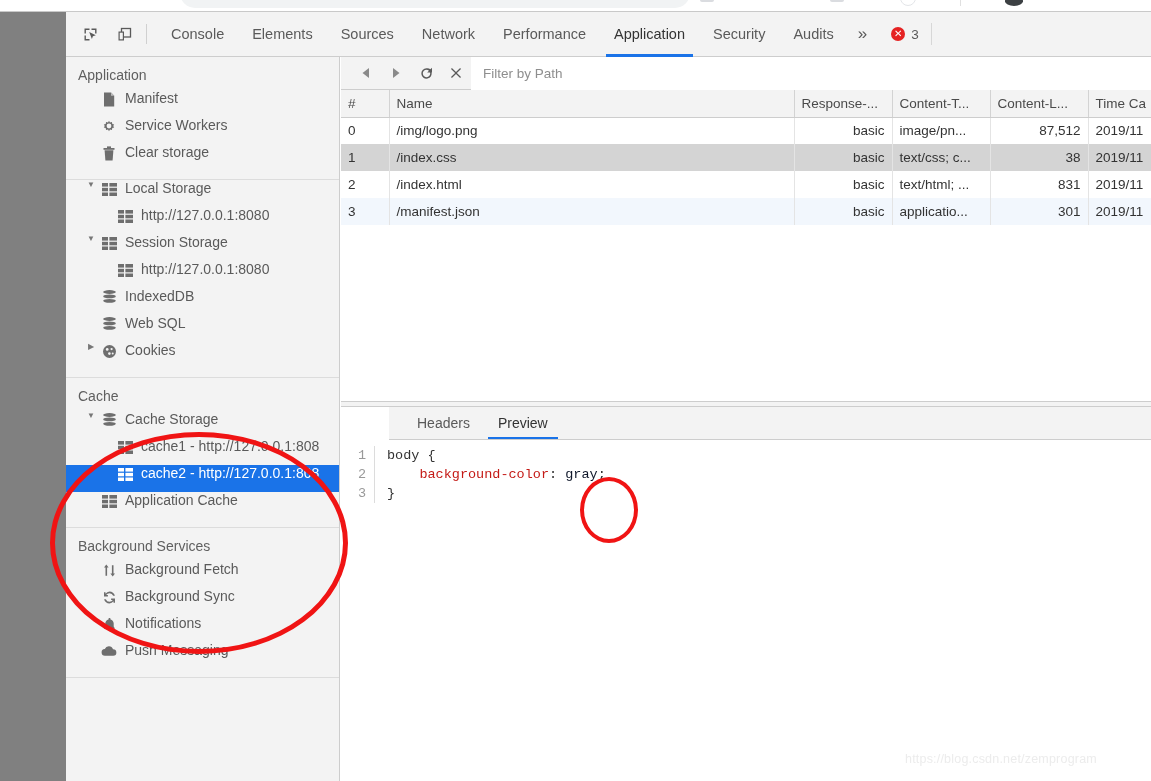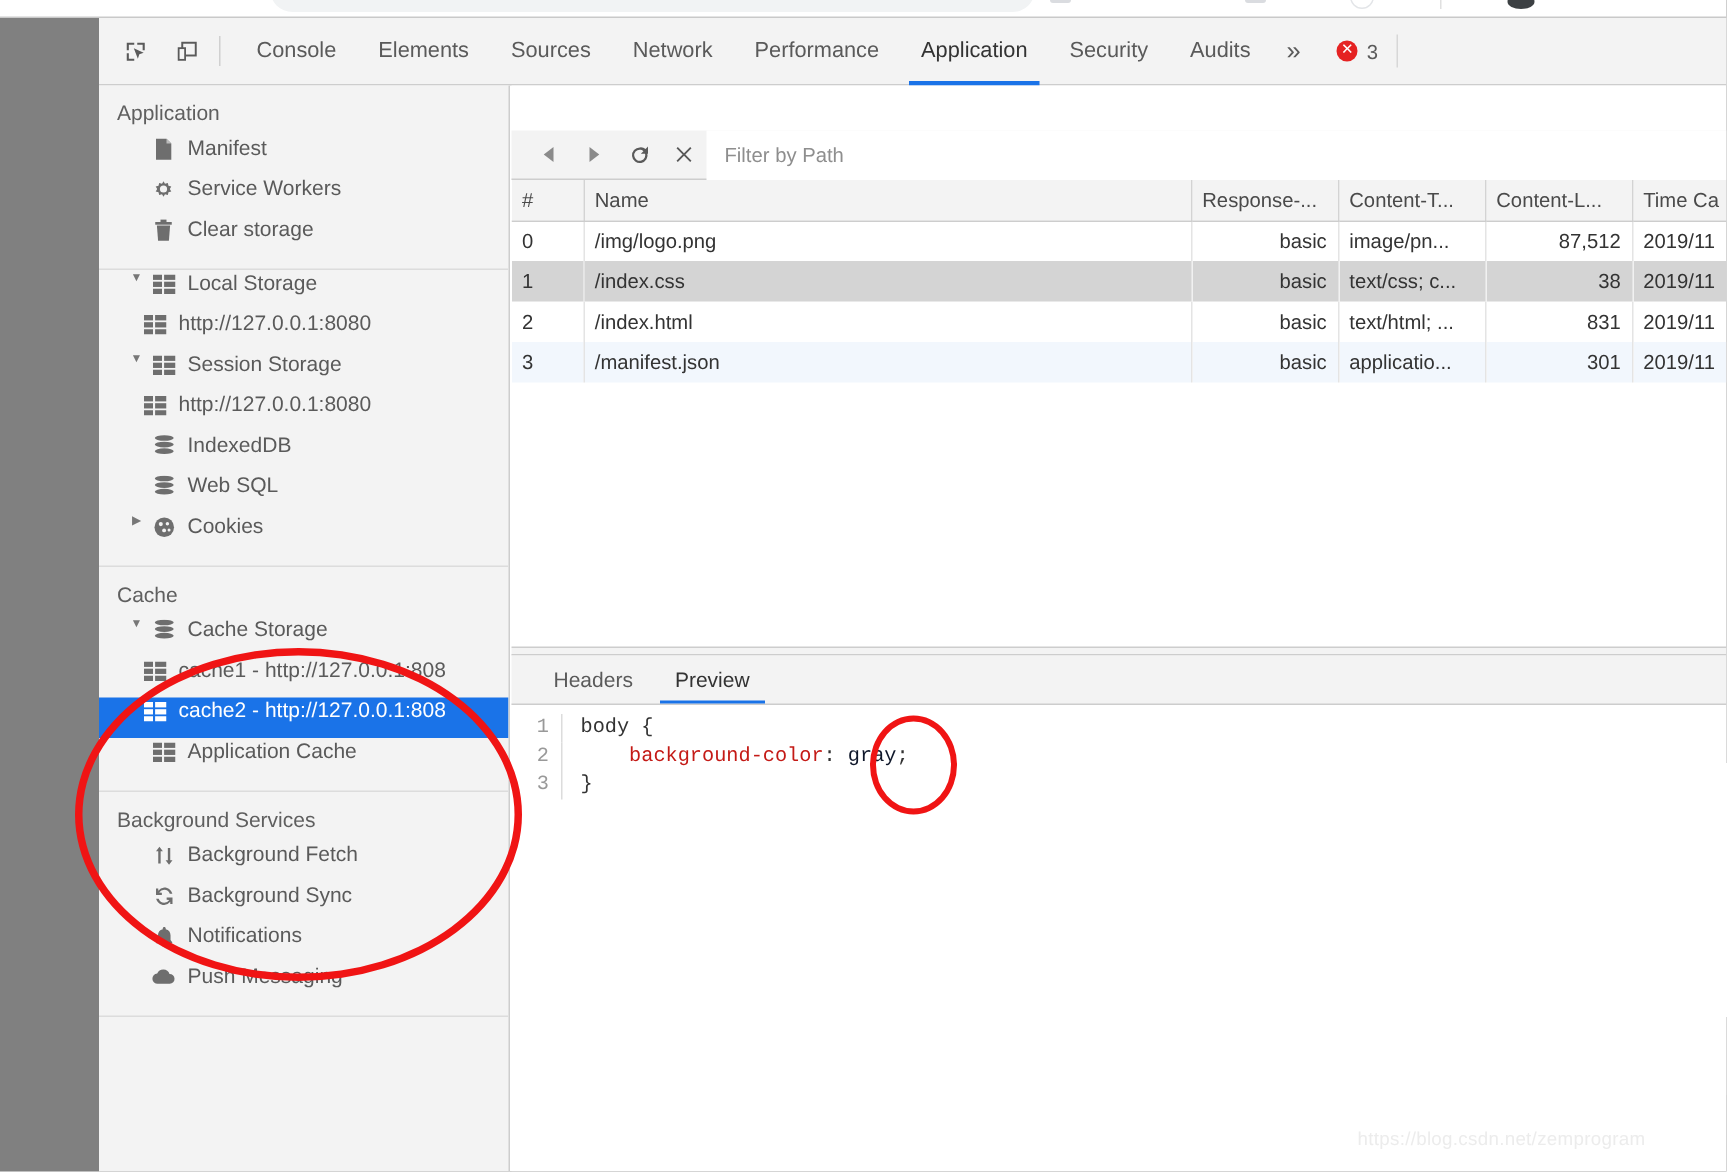--- a/index.html
+++ b/index.html
@@ -84,21 +84,21 @@
   .sec-title{
     padding:10px 0 7px 12px; font-size:14px; color:#5f5f5f;
   }
   .sec-div{ height:1px; background:#dcdcdc; margin:8px 0 0 0; }
   .s-item{
     display:flex; align-items:flex-start; height:27px;
     padding-left:18px; font-size:14px; color:#5a5a5a;
     cursor:pointer; white-space:nowrap; position:relative;
   }
   .s-item.indent1{ padding-left:34px; }
-  .s-item.indent2{ padding-left:28px; }
+  .s-item.indent2{ padding-left:50px; }
   .s-item .ico{
     width:18px; height:18px; margin-right:7px; flex:0 0 18px;
     display:flex; align-items:center; justify-content:center;
   }
   .s-item .tw{
     position:absolute; left:0; width:18px; text-align:center;
     font-size:8px; color:#777;
   }
   .s-item.indent1 .tw{ left:16px; }
   .s-item.selected{ background:#1a73e8; color:#ffffff; }
@@ -108,21 +108,21 @@
 
   
   #right{
     position:absolute; left:275px; top:45px; width:810px; height:724px;
     background:#ffffff;
   }
 
   
   #rt-toolbar{
     height:33px; background:#f3f3f3; border-bottom:1px solid #cdcdcd;
-    display:flex; align-items:center; padding-left:10px;margin-top:30px;
+    display:flex; align-items:center; padding-left:10px;
   }
   .rt-btn{
     width:30px;height:26px;display:flex;align-items:center;justify-content:center;
     cursor:pointer;
   }
   #filter-input{
     flex:1; height:33px; border:none; outline:none; background:#ffffff;
     padding-left:12px; font-size:13.5px; color:#5a5a5a;
     font-family:"Liberation Sans", sans-serif;
   }
@@ -147,21 +147,21 @@
   #tbl tbody tr{ cursor:pointer; }
 
   #tbl-wrap{ height:312px; overflow:hidden; border-bottom:1px solid #cdcdcd; }
 
   
   #splitter{ height:5px; background:#f3f3f3; border-bottom:1px solid #cdcdcd; }
 
   
   #btabs{
     height:33px; background:#f3f3f3; border-bottom:1px solid #cdcdcd;
-    display:flex; align-items:flex-end; padding-left:14px;
+    display:flex; align-items:flex-end; padding-left:14px;margin-left:48px;
   }
   .btab{
     height:33px; padding:0 14px; display:flex; align-items:center;
     font-size:14px; color:#5a5a5a; cursor:pointer; position:relative;
   }
   .btab.active{ color:#333; }
   .btab.active::after{
     content:""; position:absolute; left:4px; right:4px; bottom:0;
     height:2.5px; background:#1a73e8;
   }

